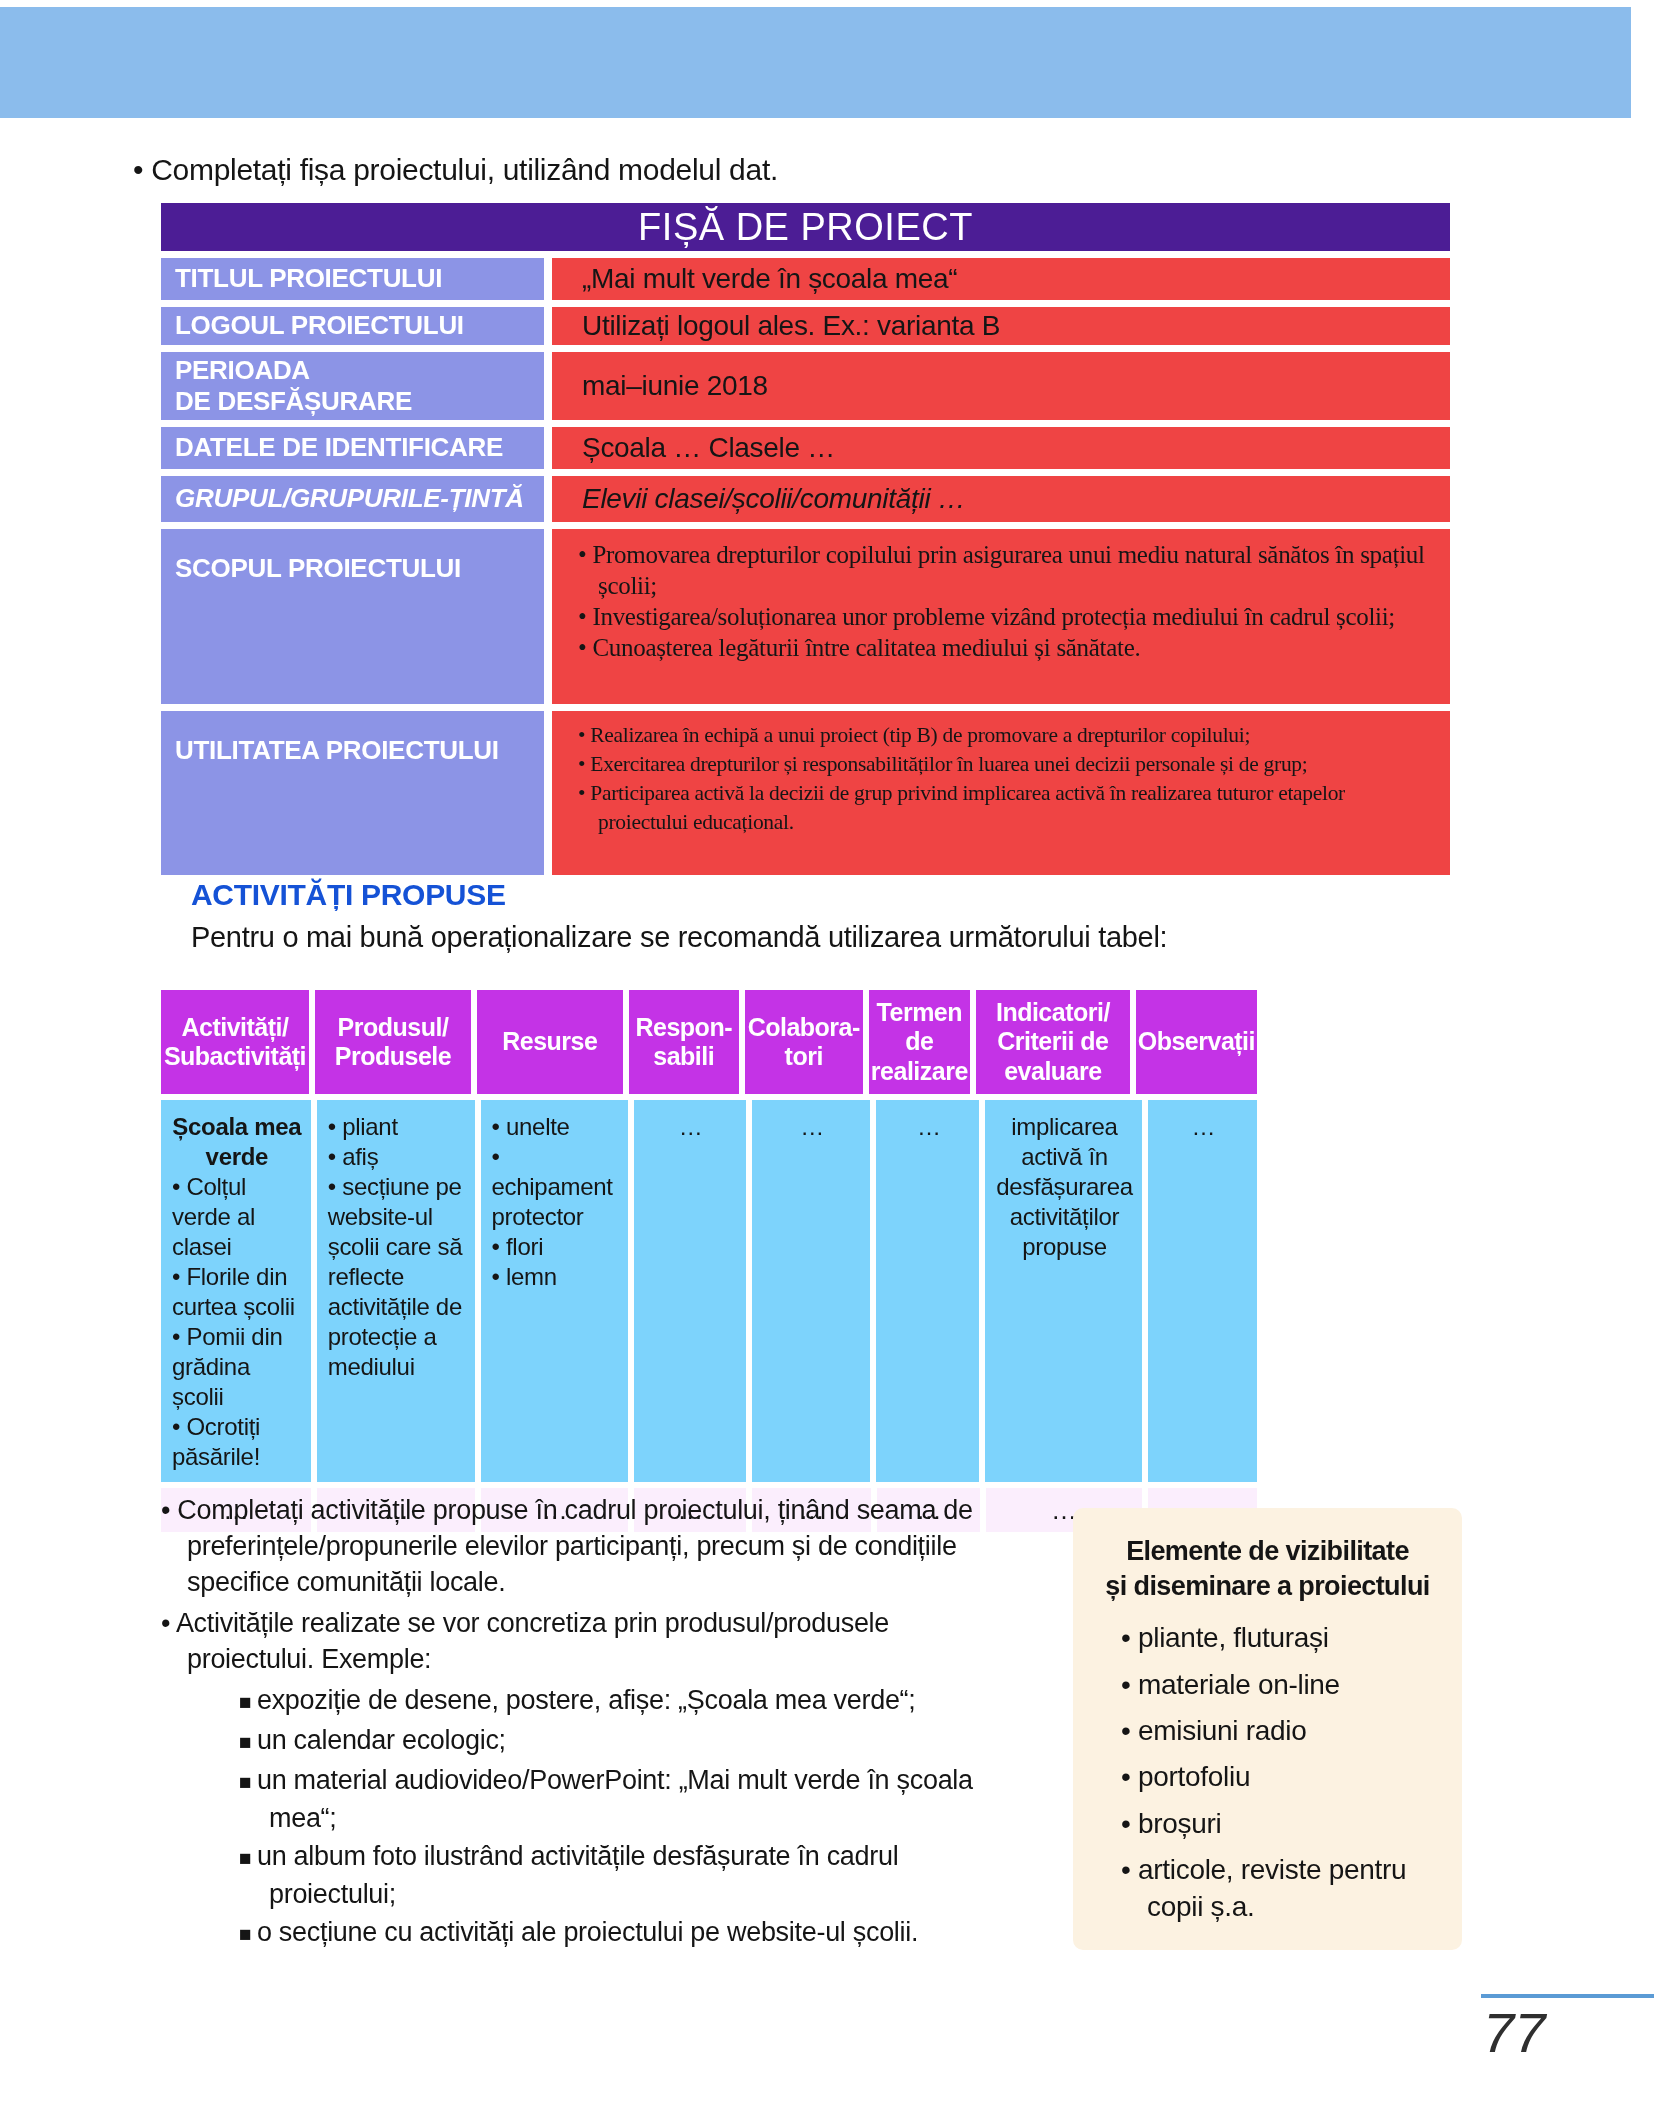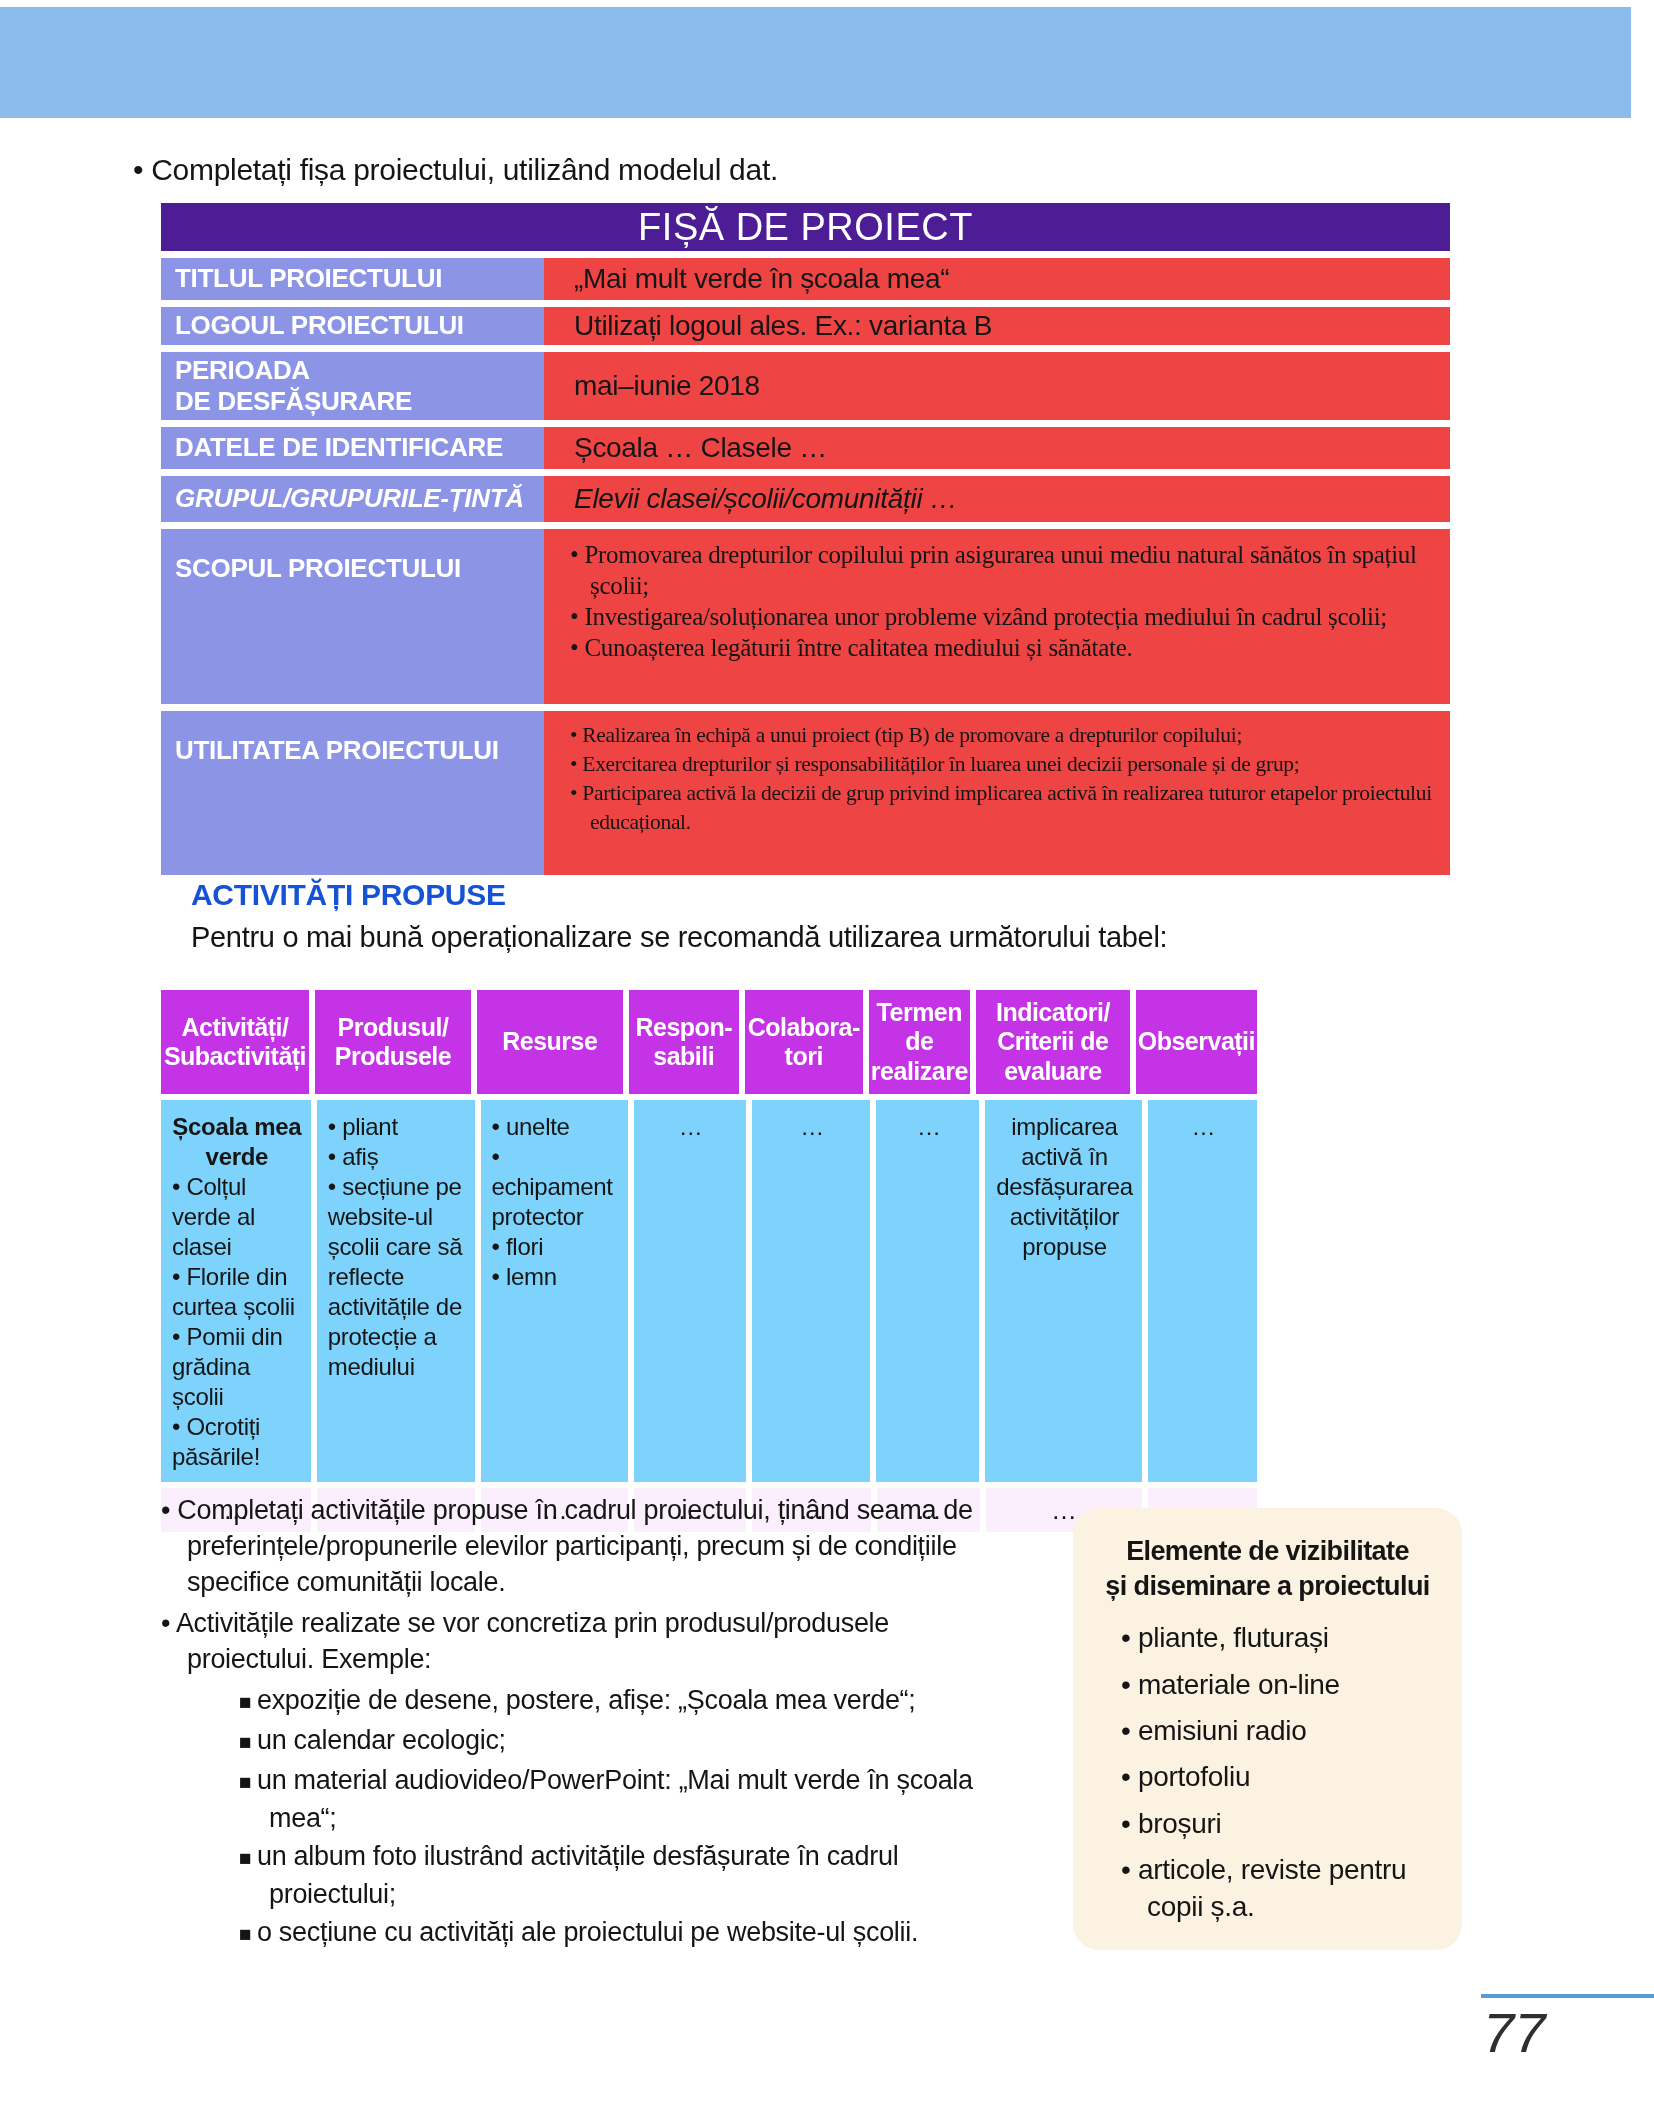--- a/index.html
+++ b/index.html
@@ -14,21 +14,21 @@
   .intro { position:absolute; left:133px; top:152px; width:1100px; font-size:30px; line-height:1.2; }
   .intro::before { content:"• "; }
 
   
   .fisa { position:absolute; left:161px; top:203px; width:1289px; }
   .fisa-header {
     background:#4c1d95; color:#ffffff; font-weight:normal; font-size:38px;
     height:48px; display:flex; align-items:center; justify-content:center;
     margin-bottom:7px; letter-spacing:0.5px;
   }
-  .fisa-row { display:flex; margin-bottom:7px; }
+  .fisa-row { display:flex; gap:8px; margin-bottom:7px; }
   .fisa-label {
     flex:0 0 383px; box-sizing:border-box; background:#8c94e6; color:#ffffff;
     font-weight:bold; font-size:26px; line-height:1.2; padding-left:14px;
     display:flex; flex-direction:column; justify-content:center; white-space:pre-line;
   }
   .fisa-value {
     flex:1; box-sizing:border-box; background:#ef4444; font-size:28px;
     display:flex; align-items:center; padding-left:30px; line-height:1.2;
   }
   .h42 { height:42px; } .h38 { height:38px; } .h68 { height:68px; } .h46 { height:46px;font-style:italic; }
@@ -68,21 +68,21 @@
   
   .bottom { position:absolute; left:161px; top:1492px; width:1301px; display:flex; }
   .bottom-left { flex:0 0 858px; font-size:27px; line-height:36px; }
   .bl-bullet { padding-left:26px; text-indent:-26px; margin-bottom:5px; }
   .bl-bullet::before { content:"• "; }
   .bl-example { margin-left:78px; padding-left:30px; text-indent:-30px; margin-bottom:2px; }
   .bl-example::before { content:"■ "; font-size:21px; }
 
   .sidebar {
     margin-left:auto; box-sizing:border-box; width:389px; height:442px; margin-top:16px;
-    background:#fcf2e1; border-radius:26px; padding:26px 18px 20px 18px;
+    background:#fcf2e1; border-radius:10px; padding:26px 18px 20px 18px;
   }
   .sidebar-title {
     font-weight:bold; font-size:27px; line-height:1.3; text-align:center;
     white-space:pre-line; letter-spacing:-0.6px; margin-bottom:16px;
   }
   .sidebar-item { font-size:28px; line-height:1.3; padding-left:56px; text-indent:-26px; margin-bottom:10px; }
   .sidebar-item::before { content:"• "; }
 
   
   .page-rule { position:absolute; left:1481px; top:1994px; width:173px; height:4px; background:#5b9bd5; }

